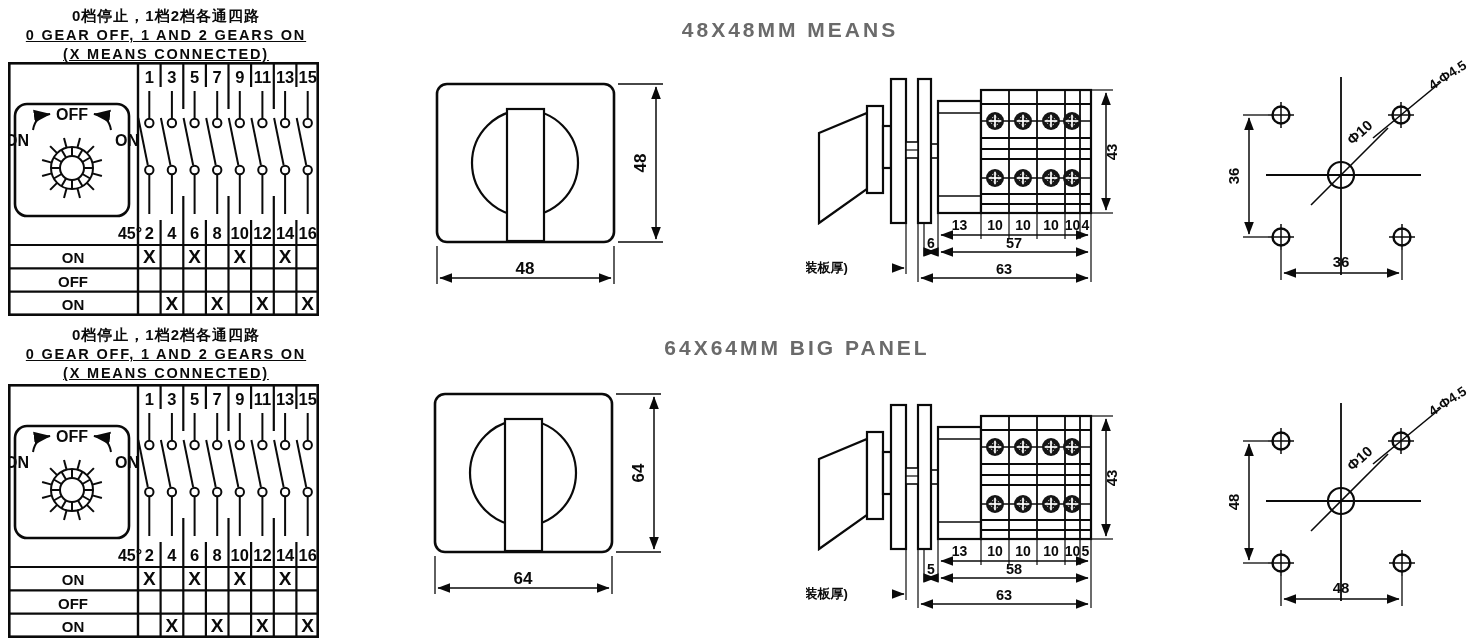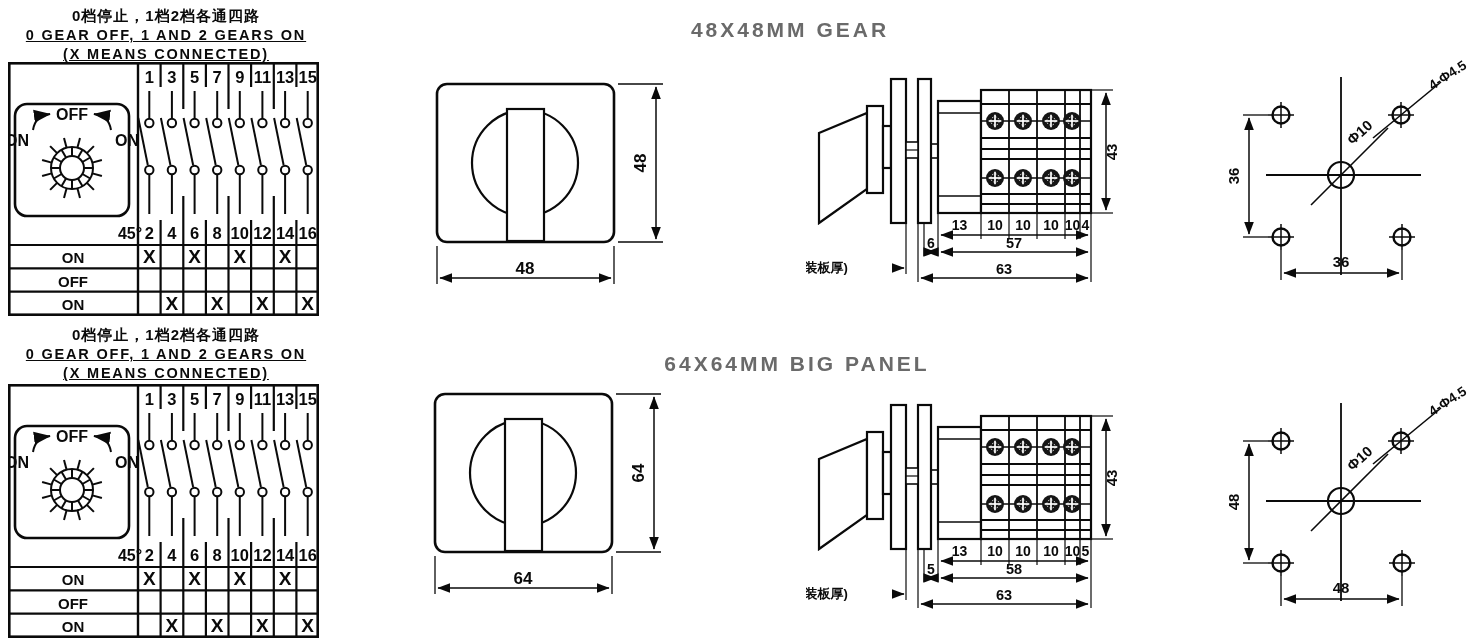--- a/index.html
+++ b/index.html
@@ -270,21 +270,21 @@
   <div class="abs heading" style="left:0;top:6px">
     <div class="cn">0档停止，1档2档各通四路</div>
     <div class="en">0 GEAR OFF, 1 AND 2 GEARS ON</div>
     <div class="en">(X MEANS CONNECTED)</div>
   </div>
 
   <svg class="abs" style="left:8px;top:62px" width="312" height="254" viewBox="0 0 312 254">
     <use href="#d-conn-table"></use>
   </svg>
 
-  <div class="abs panel-title" style="left:540px;top:18px">48X48MM GEAR</div>
+  <div class="abs panel-title" style="left:540px;top:18px">48X48MM MEANS</div>
 
   <svg class="abs" style="left:432px;top:78px" width="240" height="212" viewBox="0 0 240 212">
     <use href="#d-front"></use>
     <text transform="translate(214,85) rotate(-90)" font-size="17">48</text>
     <text x="93" y="196" font-size="17">48</text>
   </svg>
 
   <svg class="abs" style="left:806px;top:56px" width="345" height="235" viewBox="0 0 345 235">
     <use href="#d-side"></use>
     <text x="153.5" y="174" font-size="14">13</text>
@@ -311,21 +311,21 @@
   <div class="abs heading" style="left:0;top:325px">
     <div class="cn">0档停止，1档2档各通四路</div>
     <div class="en">0 GEAR OFF, 1 AND 2 GEARS ON</div>
     <div class="en">(X MEANS CONNECTED)</div>
   </div>
 
   <svg class="abs" style="left:8px;top:384px" width="312" height="254" viewBox="0 0 312 254">
     <use href="#d-conn-table"></use>
   </svg>
 
-  <div class="abs panel-title" style="left:547px;top:352px">64X64MM BIG PANEL</div>
+  <div class="abs panel-title" style="left:547px;top:336px">64X64MM BIG PANEL</div>
 
   <svg class="abs" style="left:430px;top:388px" width="240" height="212" viewBox="0 0 240 212">
     <use href="#d-front"></use>
     <text transform="translate(214,85) rotate(-90)" font-size="17">64</text>
     <text x="93" y="196" font-size="17">64</text>
   </svg>
 
   <svg class="abs" style="left:806px;top:382px" width="345" height="235" viewBox="0 0 345 235">
     <use href="#d-side"></use>
     <text x="153.5" y="174" font-size="14">13</text>

